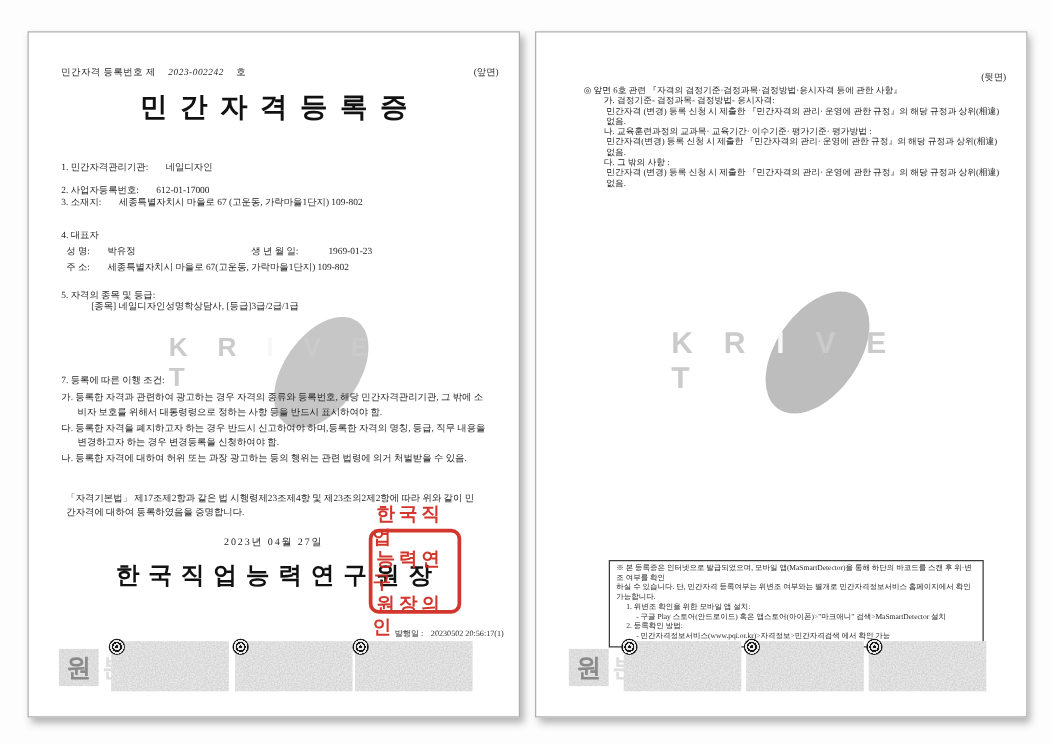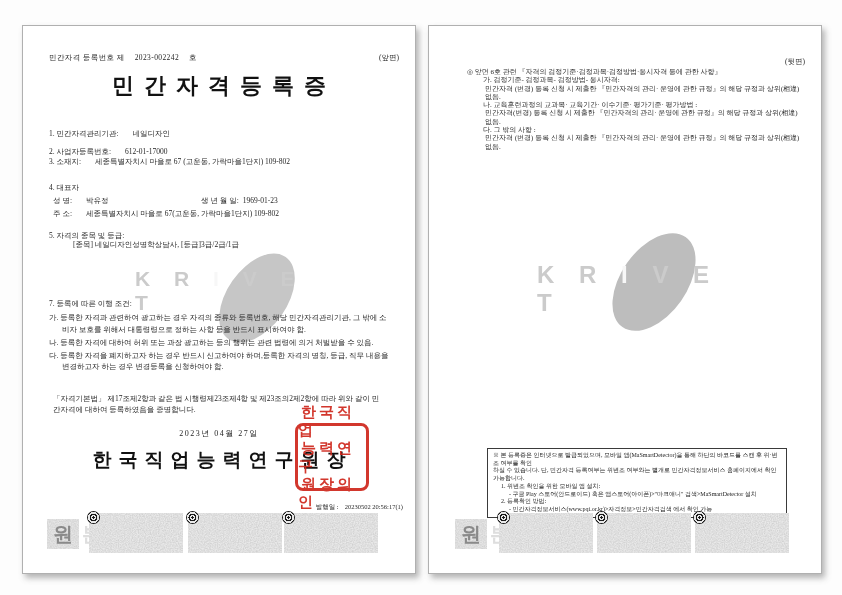--- a/index.html
+++ b/index.html
@@ -4,40 +4,40 @@
 <style>
   html,body{margin:0;padding:0;background:#ffffff;}
   .canvas{position:relative;width:842px;height:595px;background:#fdfdfd;overflow:hidden;
           font-family:"Liberation Serif","DejaVu Serif",serif;color:#1f1f1f;}
   .page{position:absolute;top:25px;width:392px;height:547px;background:#ffffff;
         border:1px solid #b0b0b0;box-shadow:3px 4px 6px rgba(90,90,90,.45);}
   .page-front{left:22px;}
   .page-back{left:428px;}
 
   .reg-line{position:absolute;top:27px;left:26px;font-size:7.5px;letter-spacing:.4px;}
-  .reg-line .num{margin:0 10px;}
+  .reg-line .num{margin:0 10px;font-style:italic;}
   .side-label{position:absolute;font-size:7.5px;right:16px;}
   .front-side{top:27px;margin-left:28px;}
   .back-side{top:31px;}
 
   .cert-title{position:absolute;top:45px;left:0;right:0;text-align:center;
               font-size:22px;font-weight:bold;letter-spacing:10px;text-indent:10px;color:#111;}
 
   .fs{font-size:7.5px;line-height:9px;}
   .abs{position:absolute;left:26px;right:24px;}
   .f1{top:103px;} .f2{top:121px;} .f3{top:131px;}
   .f4h{top:157px;} .f4n{top:170px;left:30px;} .f4a{top:183px;left:30px;}
   .f5h{top:205px;} .f5d{top:214px;left:30px;margin-left:20px;}
   .f6{top:250px;padding-left:11px;text-indent:-11px;line-height:10px;}
   .f7h{top:273px;}
   .f7c{top:286px;}
   .clause{padding-left:13px;text-indent:-13px;line-height:11.5px;margin-bottom:1.5px;font-size:7.5px;}
   .val-gap{margin-left:14px;}
   .birth-part{position:absolute;left:148px;top:0;}
-  .birth-part .v{margin-left:4px;}
+  .birth-part .v{margin-left:24px;}
 
   .legal{top:368px;left:30px;right:34px;font-size:7.5px;line-height:10.5px;}
   .issue-date{position:absolute;top:402px;left:0;right:0;text-align:center;font-size:8px;letter-spacing:1.5px;}
   .issuer{position:absolute;top:421px;left:0;right:0;text-align:center;
           font-size:19px;font-weight:bold;letter-spacing:7px;text-indent:7px;color:#111;}
   .seal{position:absolute;left:272px;top:397px;width:68px;height:62px;
         border:3px solid #cf271c;border-radius:8px;opacity:.92;
         display:flex;flex-direction:column;justify-content:center;align-items:center;
         color:#cf271c;font-weight:bold;font-size:15px;line-height:18px;letter-spacing:3px;text-indent:3px;}
   .issued-line{position:absolute;top:477px;right:12px;font-size:6.5px;color:#2a2a2a;}
@@ -130,22 +130,22 @@
       <span>주  소:</span><span class="val-gap">세종특별자치시 마을로 67(고운동, 가락마을1단지) 109-802</span>
     </div>
 
     <div class="abs fs f5h">5. 자격의 종목 및 등급:</div>
     <div class="abs fs f5d">[종목] 네일디자인성명학상담사, [등급]3급/2급/1급</div>
 
 
     <div class="abs fs f7h">7. 등록에 따른 이행 조건:</div>
     <div class="abs f7c">
       <div class="clause">가. 등록한 자격과 관련하여 광고하는 경우 자격의 종류와 등록번호, 해당 민간자격관리기관, 그 밖에 소비자 보호를 위해서 대통령령으로 정하는 사항 등을 반드시 표시하여야 함.</div>
+      <div class="clause">다. 등록한 자격을 폐지하고자 하는 경우 반드시 신고하여야 하며,등록한 자격의 명칭, 등급, 직무 내용을 변경하고자 하는 경우 변경등록을 신청하여야 함.</div>
       <div class="clause">나. 등록한 자격에 대하여 허위 또는 과장 광고하는 등의 행위는 관련 법령에 의거 처벌받을 수 있음.</div>
-      <div class="clause">다. 등록한 자격을 폐지하고자 하는 경우 반드시 신고하여야 하며,등록한 자격의 명칭, 등급, 직무 내용을 변경하고자 하는 경우 변경등록을 신청하여야 함.</div>
     </div>
 
     <div class="abs legal">「자격기본법」 제17조제2항과 같은 법 시행령제23조제4항 및 제23조의2제2항에 따라 위와 같이 민간자격에 대하여 등록하였음을 증명합니다.</div>
 
     <div class="issue-date">2023년  04월  27일</div>
     <div class="issuer">한국직업능력연구원장</div>
 
     <div class="seal">
       <div>한국직업</div>
       <div>능력연구</div>

